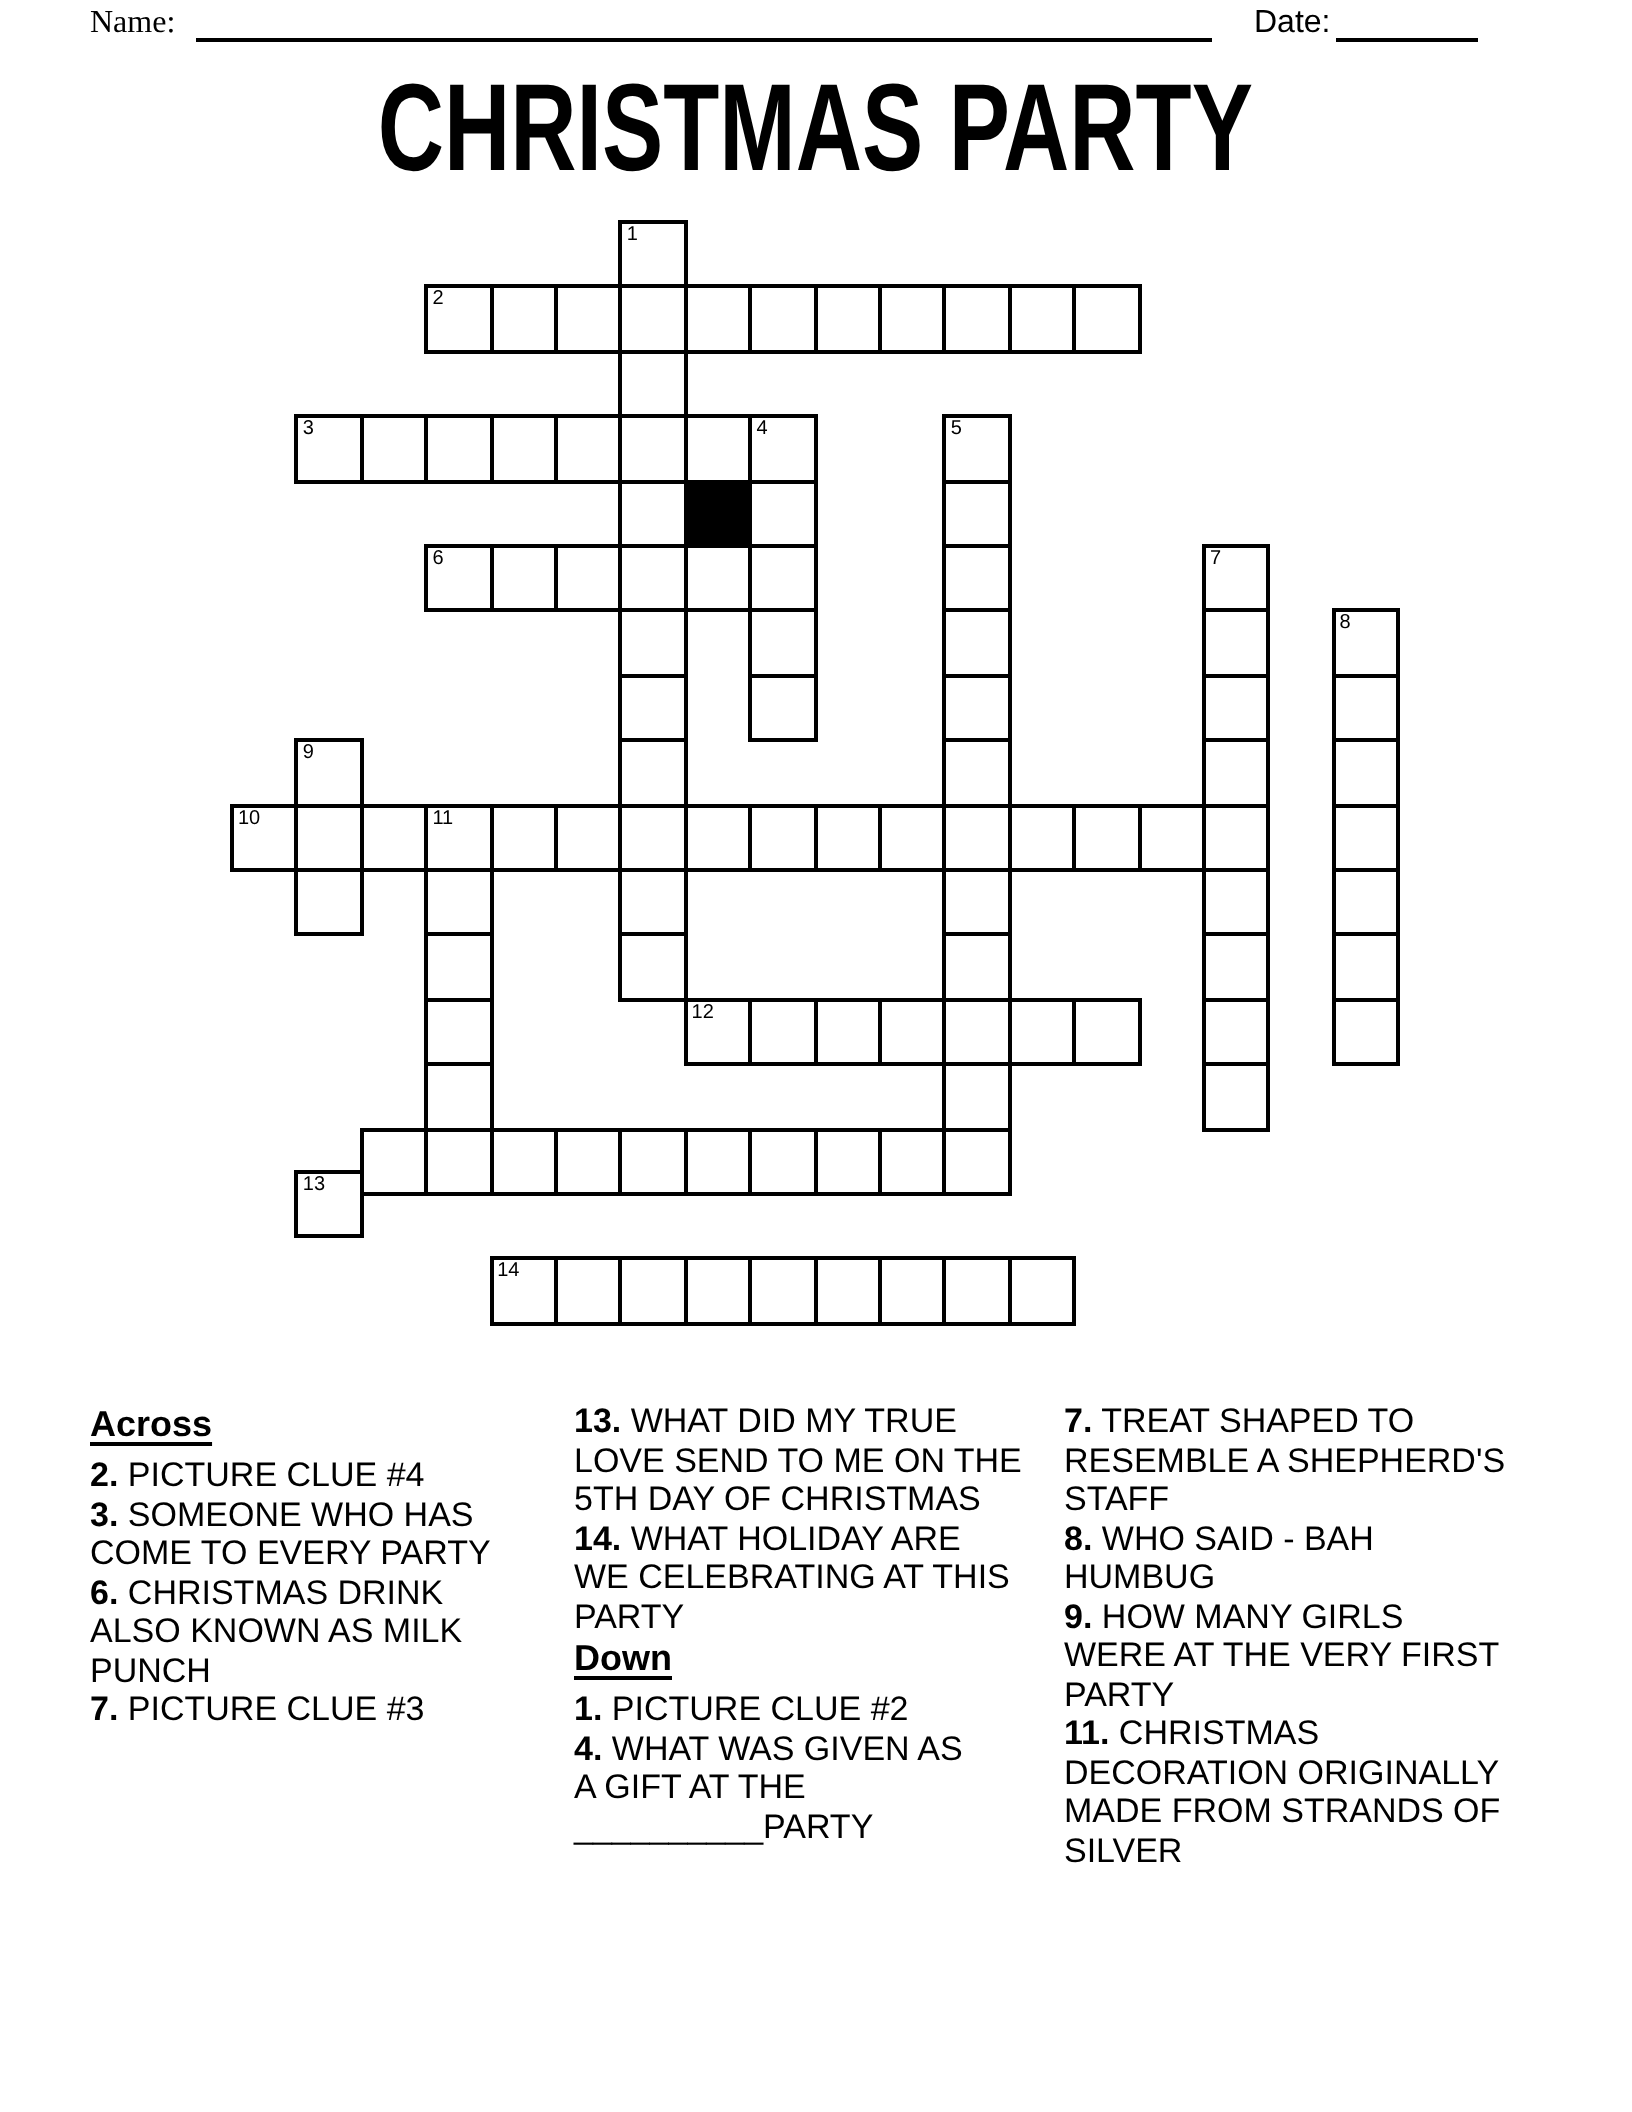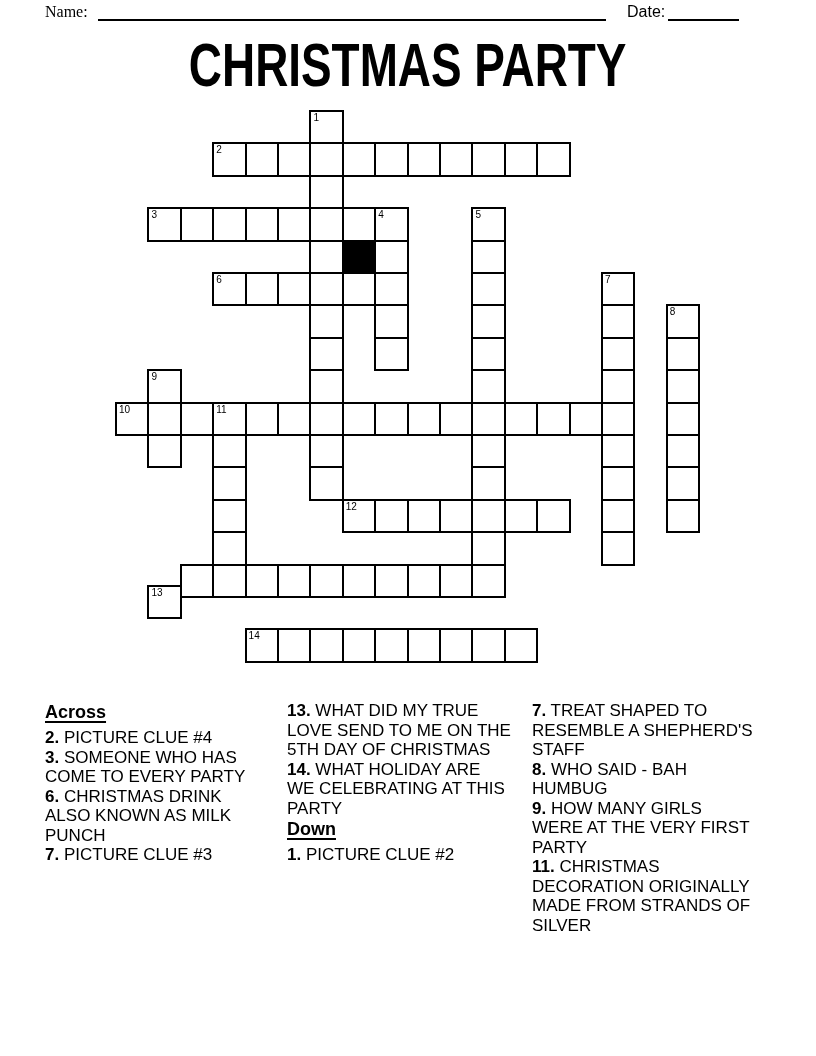--- a/index.html
+++ b/index.html
@@ -210,20 +210,23 @@
     </div>
   <div class="clue-col" style="left:287px; width:240px;">
       <div class="clue"><b>13.</b> WHAT DID MY TRUE
 LOVE SEND TO ME ON THE
 5TH DAY OF CHRISTMAS</div>
       <div class="clue"><b>14.</b> WHAT HOLIDAY ARE
 WE CELEBRATING AT THIS
 PARTY</div>
       <div class="clue-heading">Down</div>
       <div class="clue"><b>1.</b> PICTURE CLUE #2</div>
+      <div class="clue"><b>4.</b> WHAT WAS GIVEN AS
+A GIFT AT THE
+__________PARTY</div>
     </div>
   <div class="clue-col" style="left:532px; width:228px;">
       <div class="clue"><b>7.</b> TREAT SHAPED TO
 RESEMBLE A SHEPHERD'S
 STAFF</div>
       <div class="clue"><b>8.</b> WHO SAID - BAH
 HUMBUG</div>
       <div class="clue"><b>9.</b> HOW MANY GIRLS
 WERE AT THE VERY FIRST
 PARTY</div>

